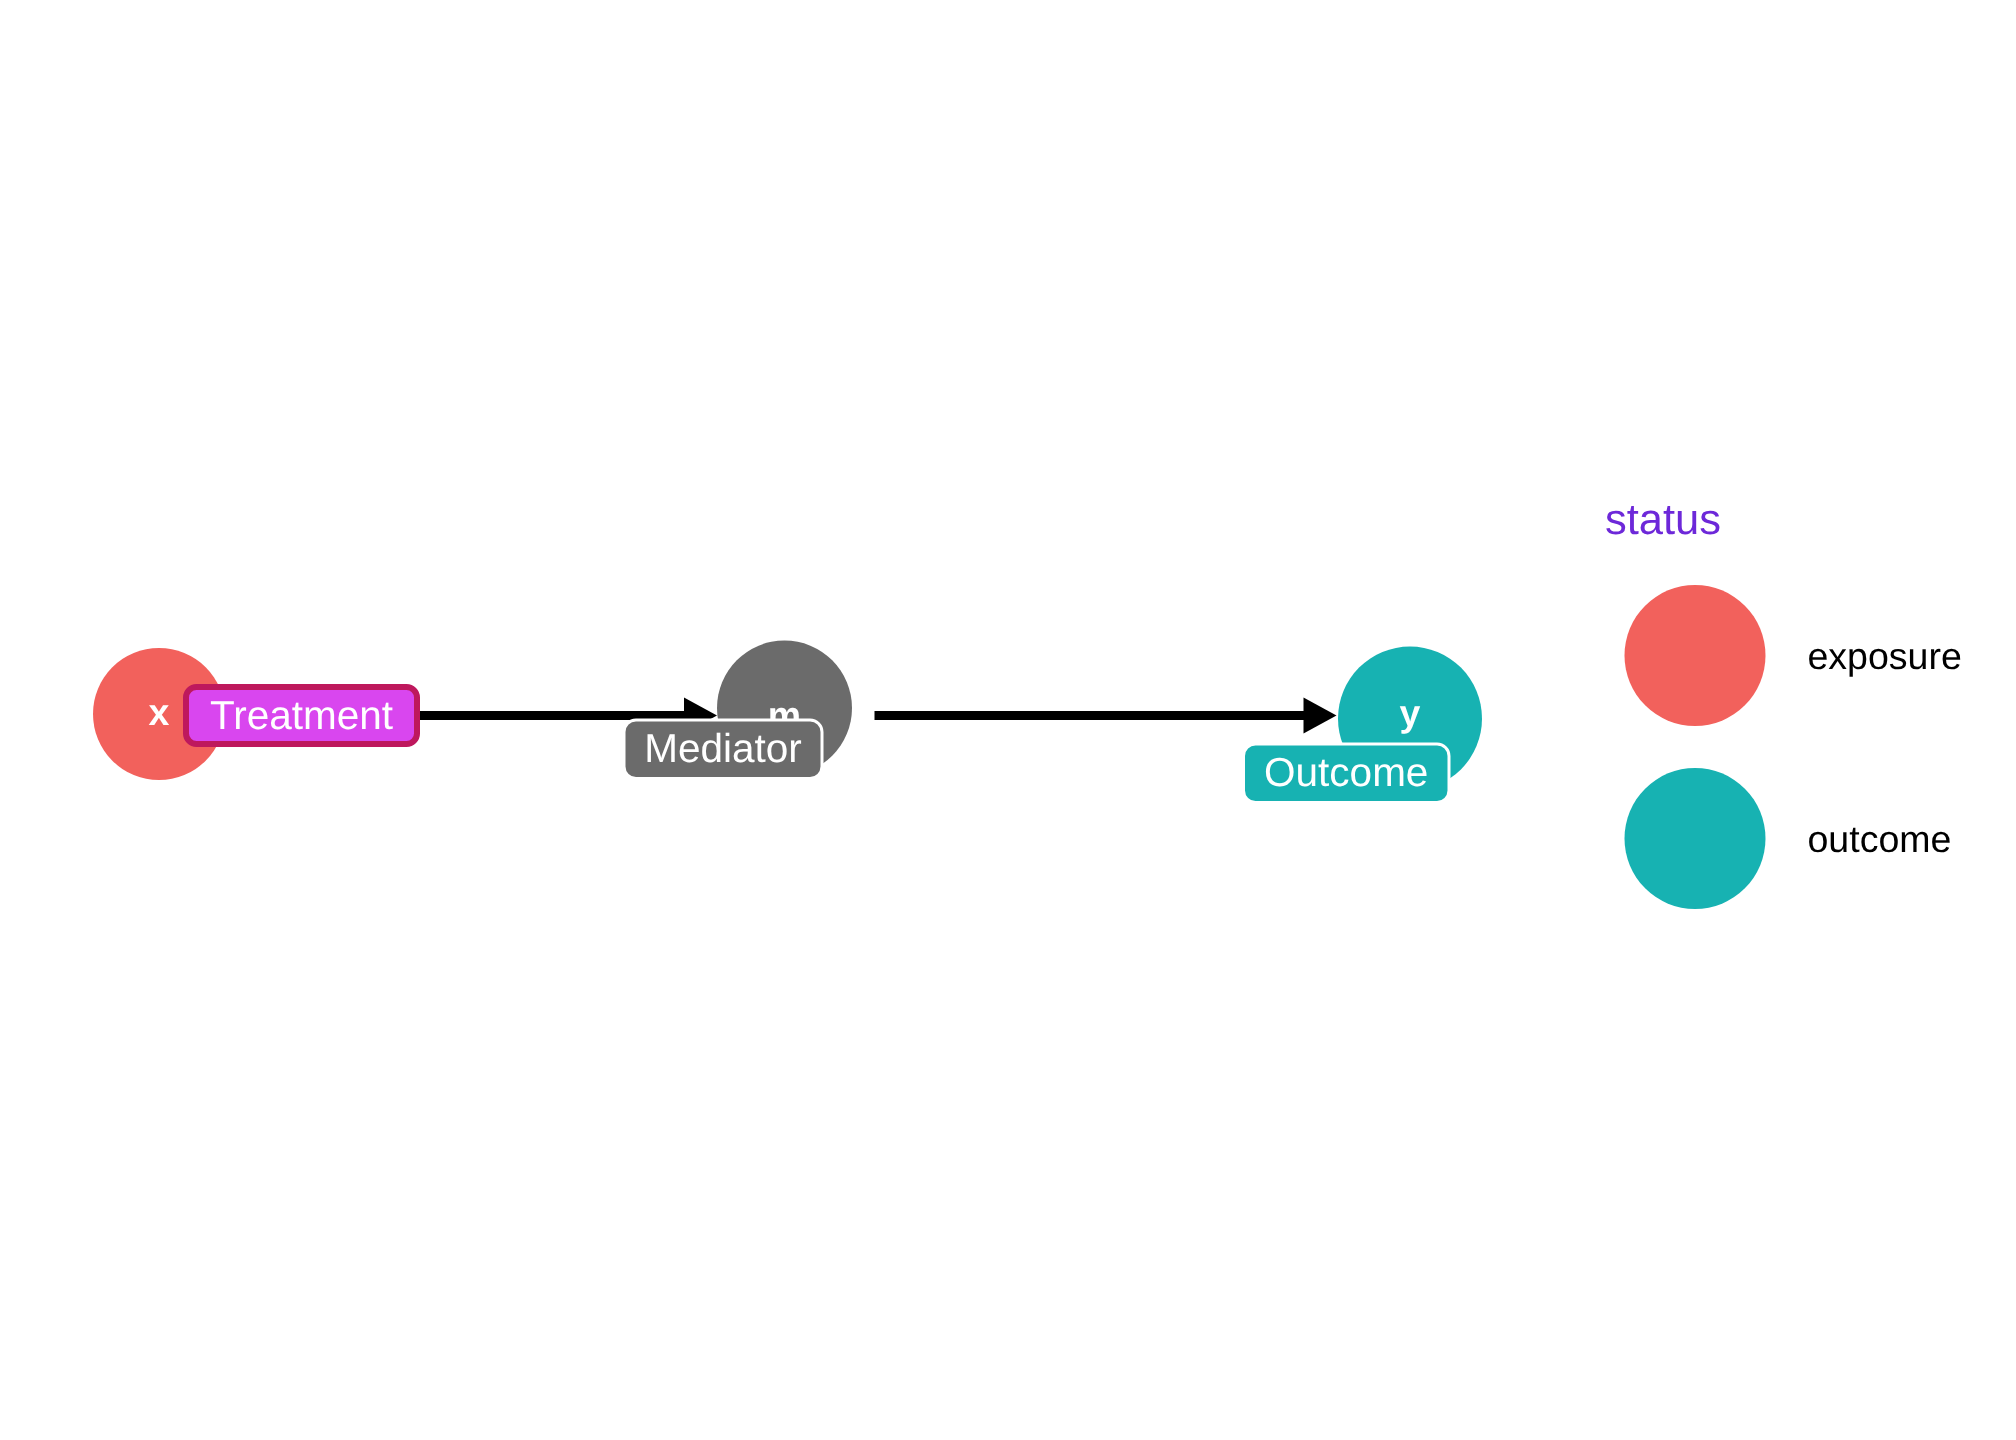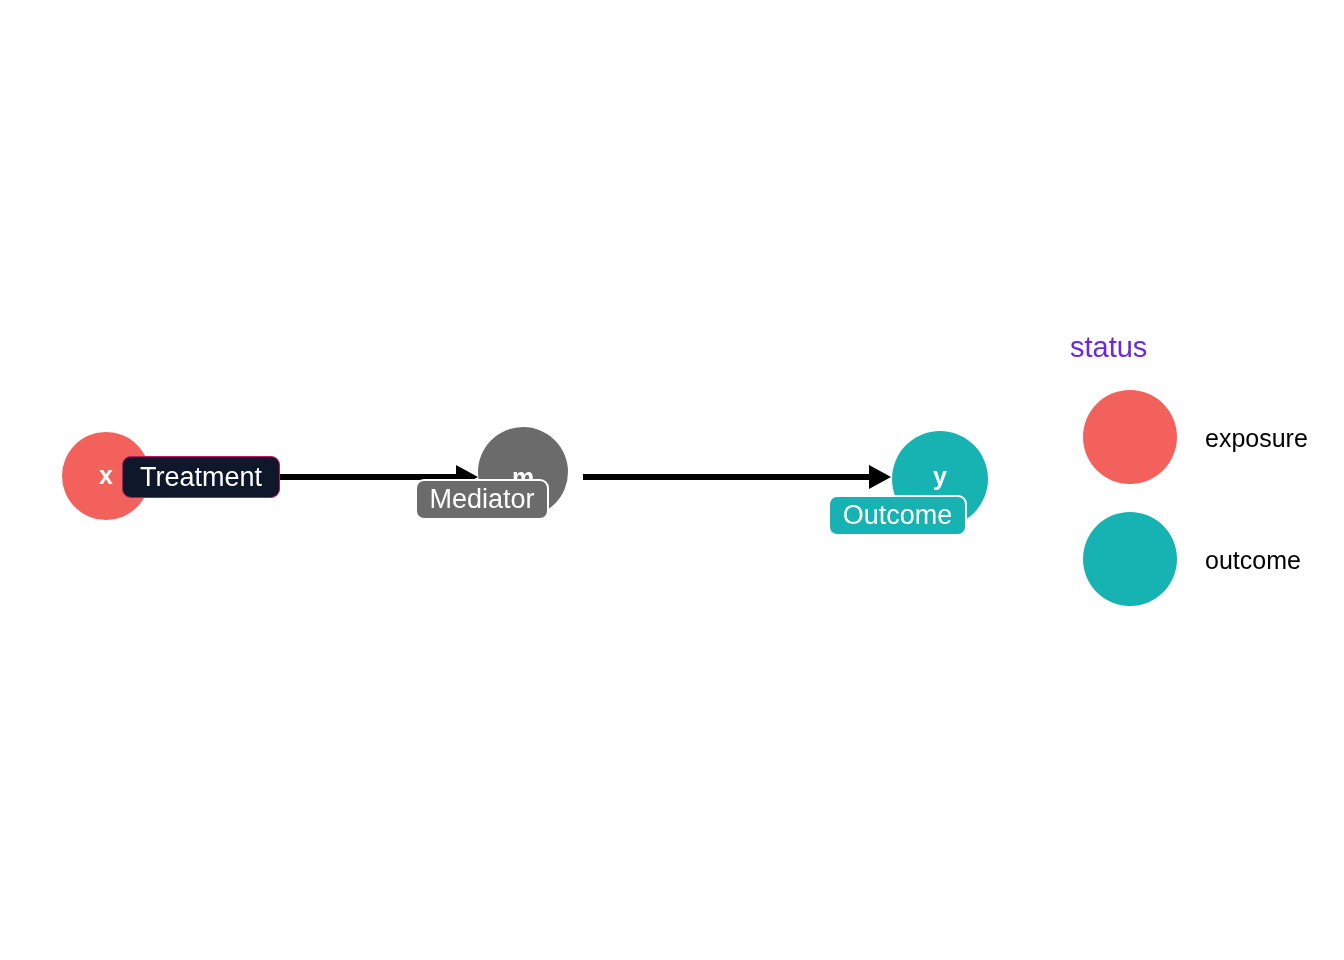--- a/index.html
+++ b/index.html
@@ -80,21 +80,21 @@
 <div id="dag-canvas">
 
   <div class="edge-line" style="left:280px; top:474px; width:180px; height:6px;"></div>
   <div class="edge-head" style="left:456px; top:465px; border-left:22px solid #000000;"></div>
 
   <div class="edge-line" style="left:583px; top:474px; width:290px; height:6px;"></div>
   <div class="edge-head" style="left:869px; top:465px; border-left:22px solid #000000;"></div>
 
   <div class="node-circle" style="left:62px; top:432px; width:88px; height:88px; background:#F2615C;"></div>
   <div class="node-letter" style="left:62px; top:463px; width:88px; font-size:25px;">x</div>
-  <div class="node-label-box" style="left:122px; top:456px; width:158px; height:42px; background:#0f172a; border:1px solid #be185d; font-size:27px;">Treatment</div>
+  <div class="node-label-box" style="left:122px; top:456px; width:158px; height:42px; background:#d946ef; border:4px solid #be185d; font-size:27px;">Treatment</div>
 
   <div class="node-circle" style="left:478px; top:427px; width:90px; height:90px; background:#6B6B6B;"></div>
   <div class="node-letter" style="left:478px; top:465px; width:90px; font-size:25px;">m</div>
   <div class="node-label-box" style="left:415px; top:479px; width:134px; height:41px; background:#6B6B6B; border:2px solid #ffffff; font-size:27px;">Mediator</div>
 
   <div class="node-circle" style="left:892px; top:431px; width:96px; height:96px; background:#17B2B2;"></div>
   <div class="node-letter" style="left:892px; top:464px; width:96px; font-size:25px;">y</div>
   <div class="node-label-box" style="left:828px; top:495px; width:139px; height:41px; background:#17B2B2; border:2px solid #ffffff; font-size:27px;">Outcome</div>
 
   <div>

